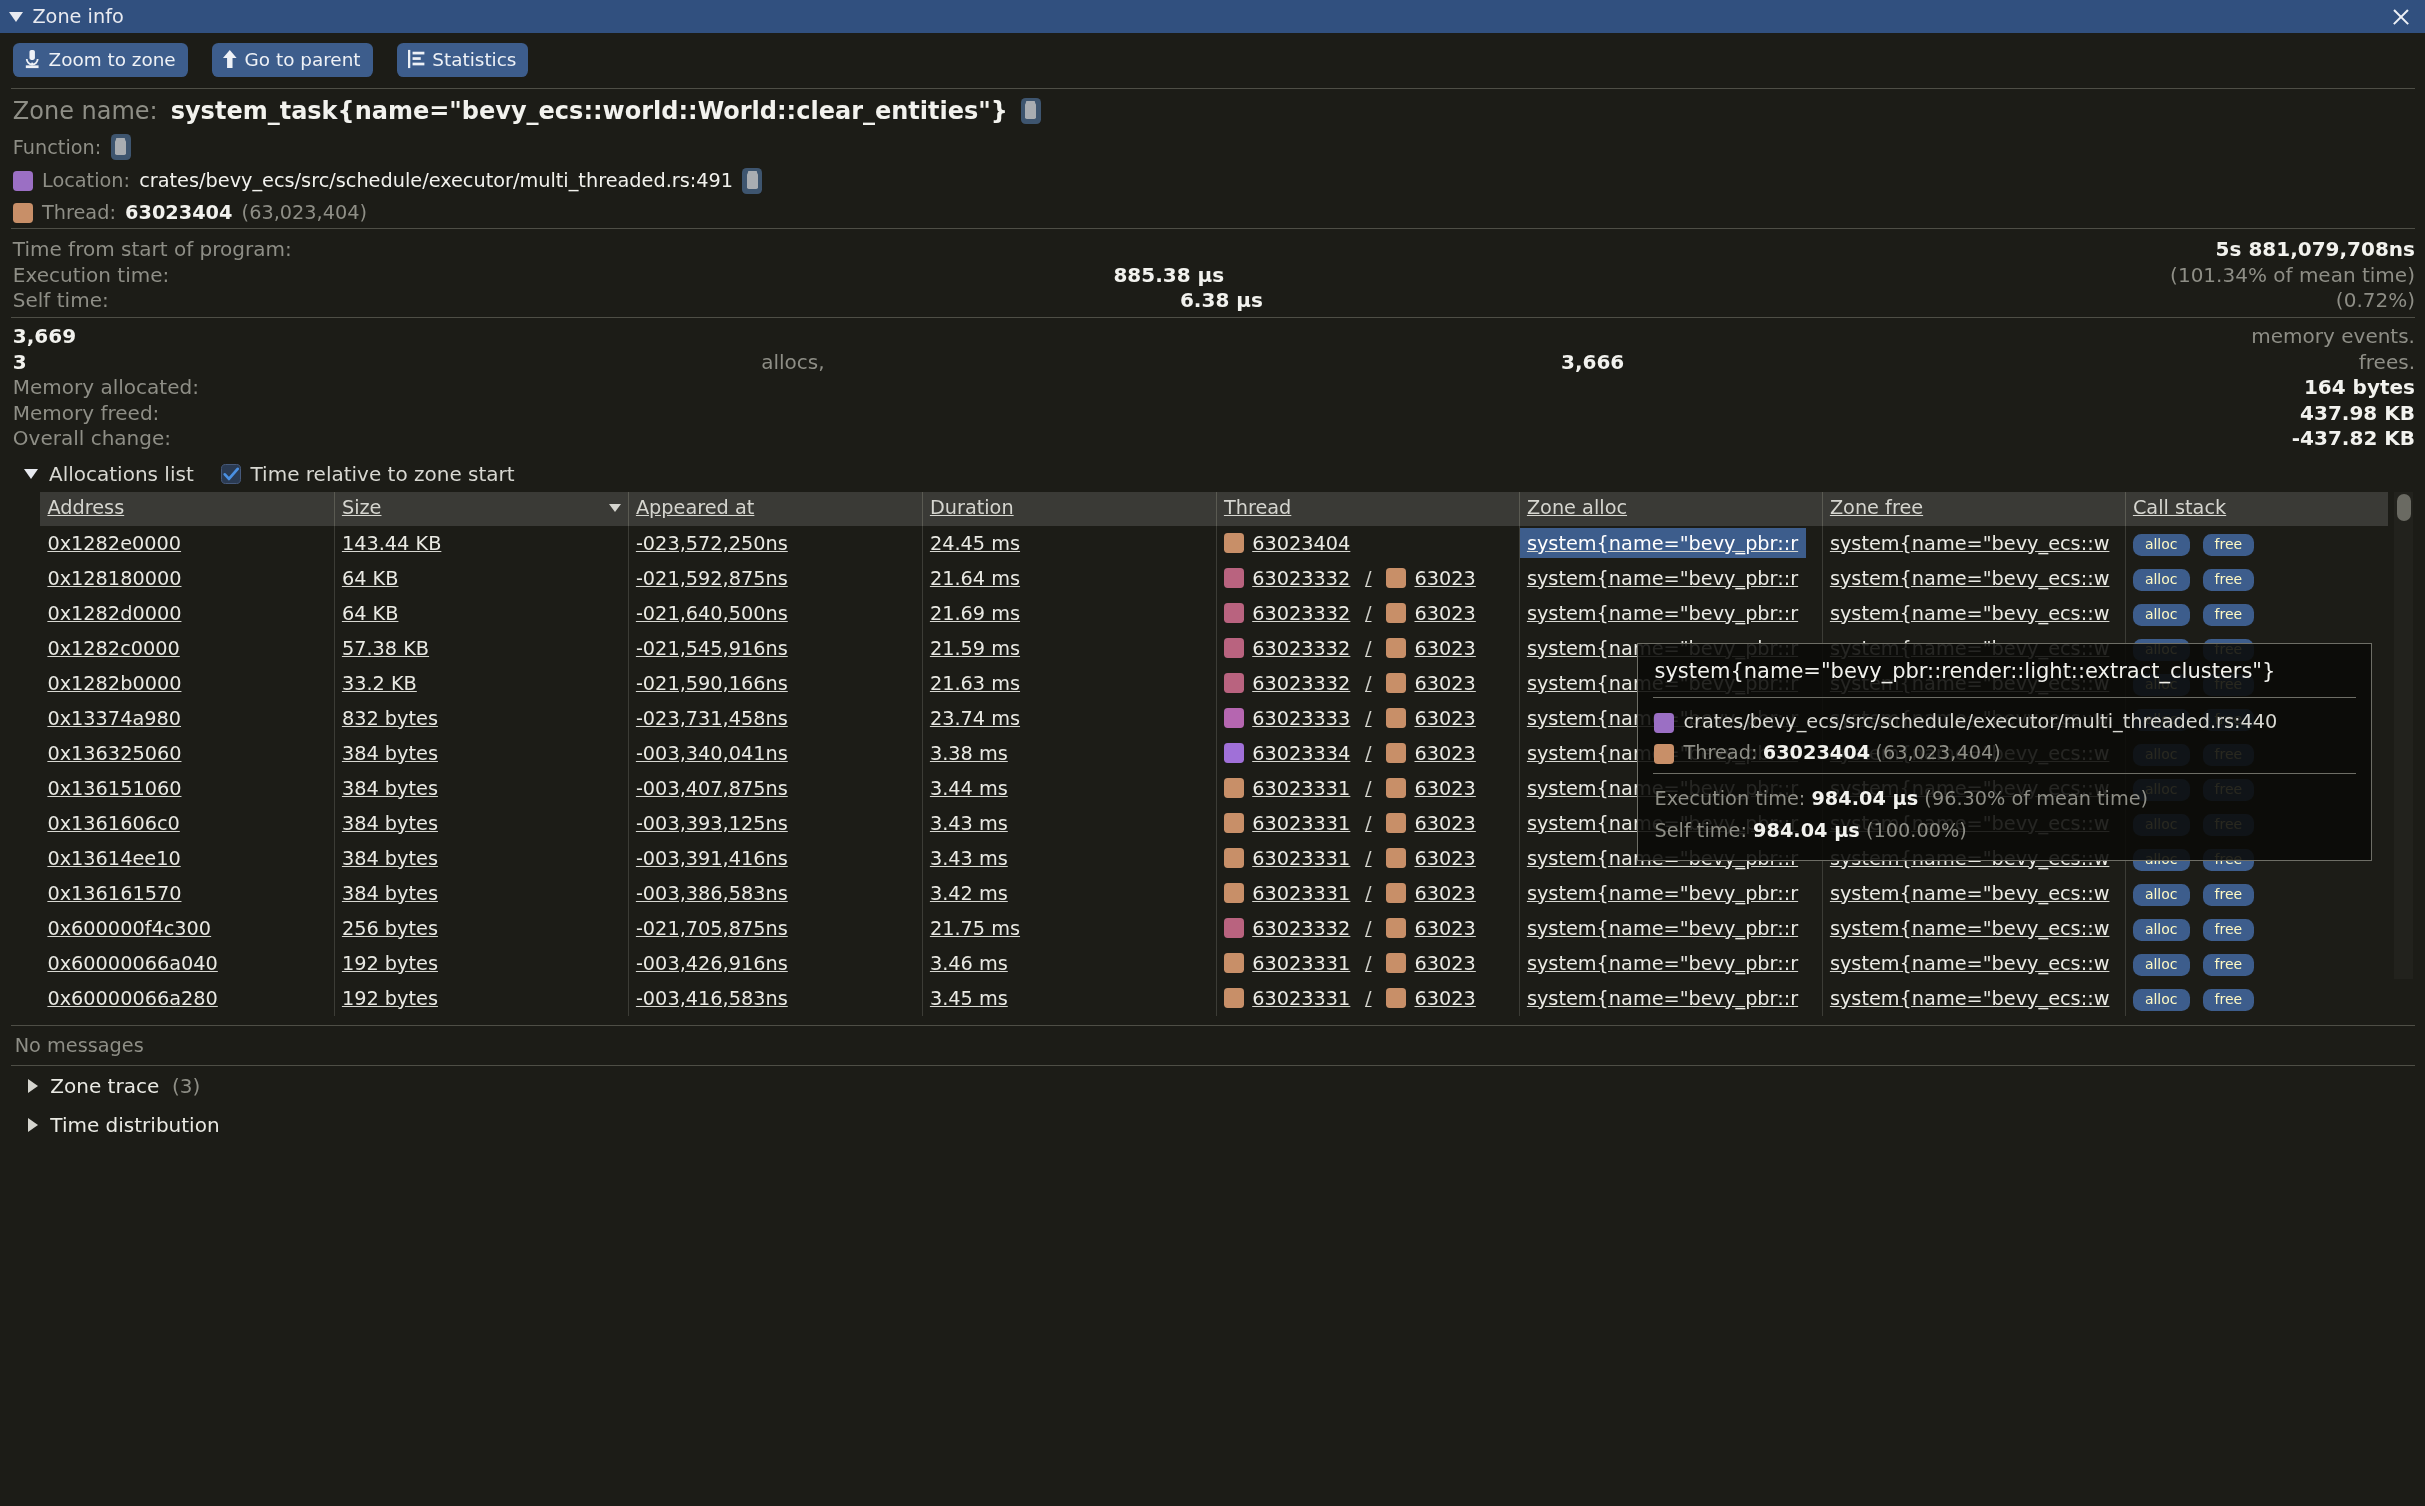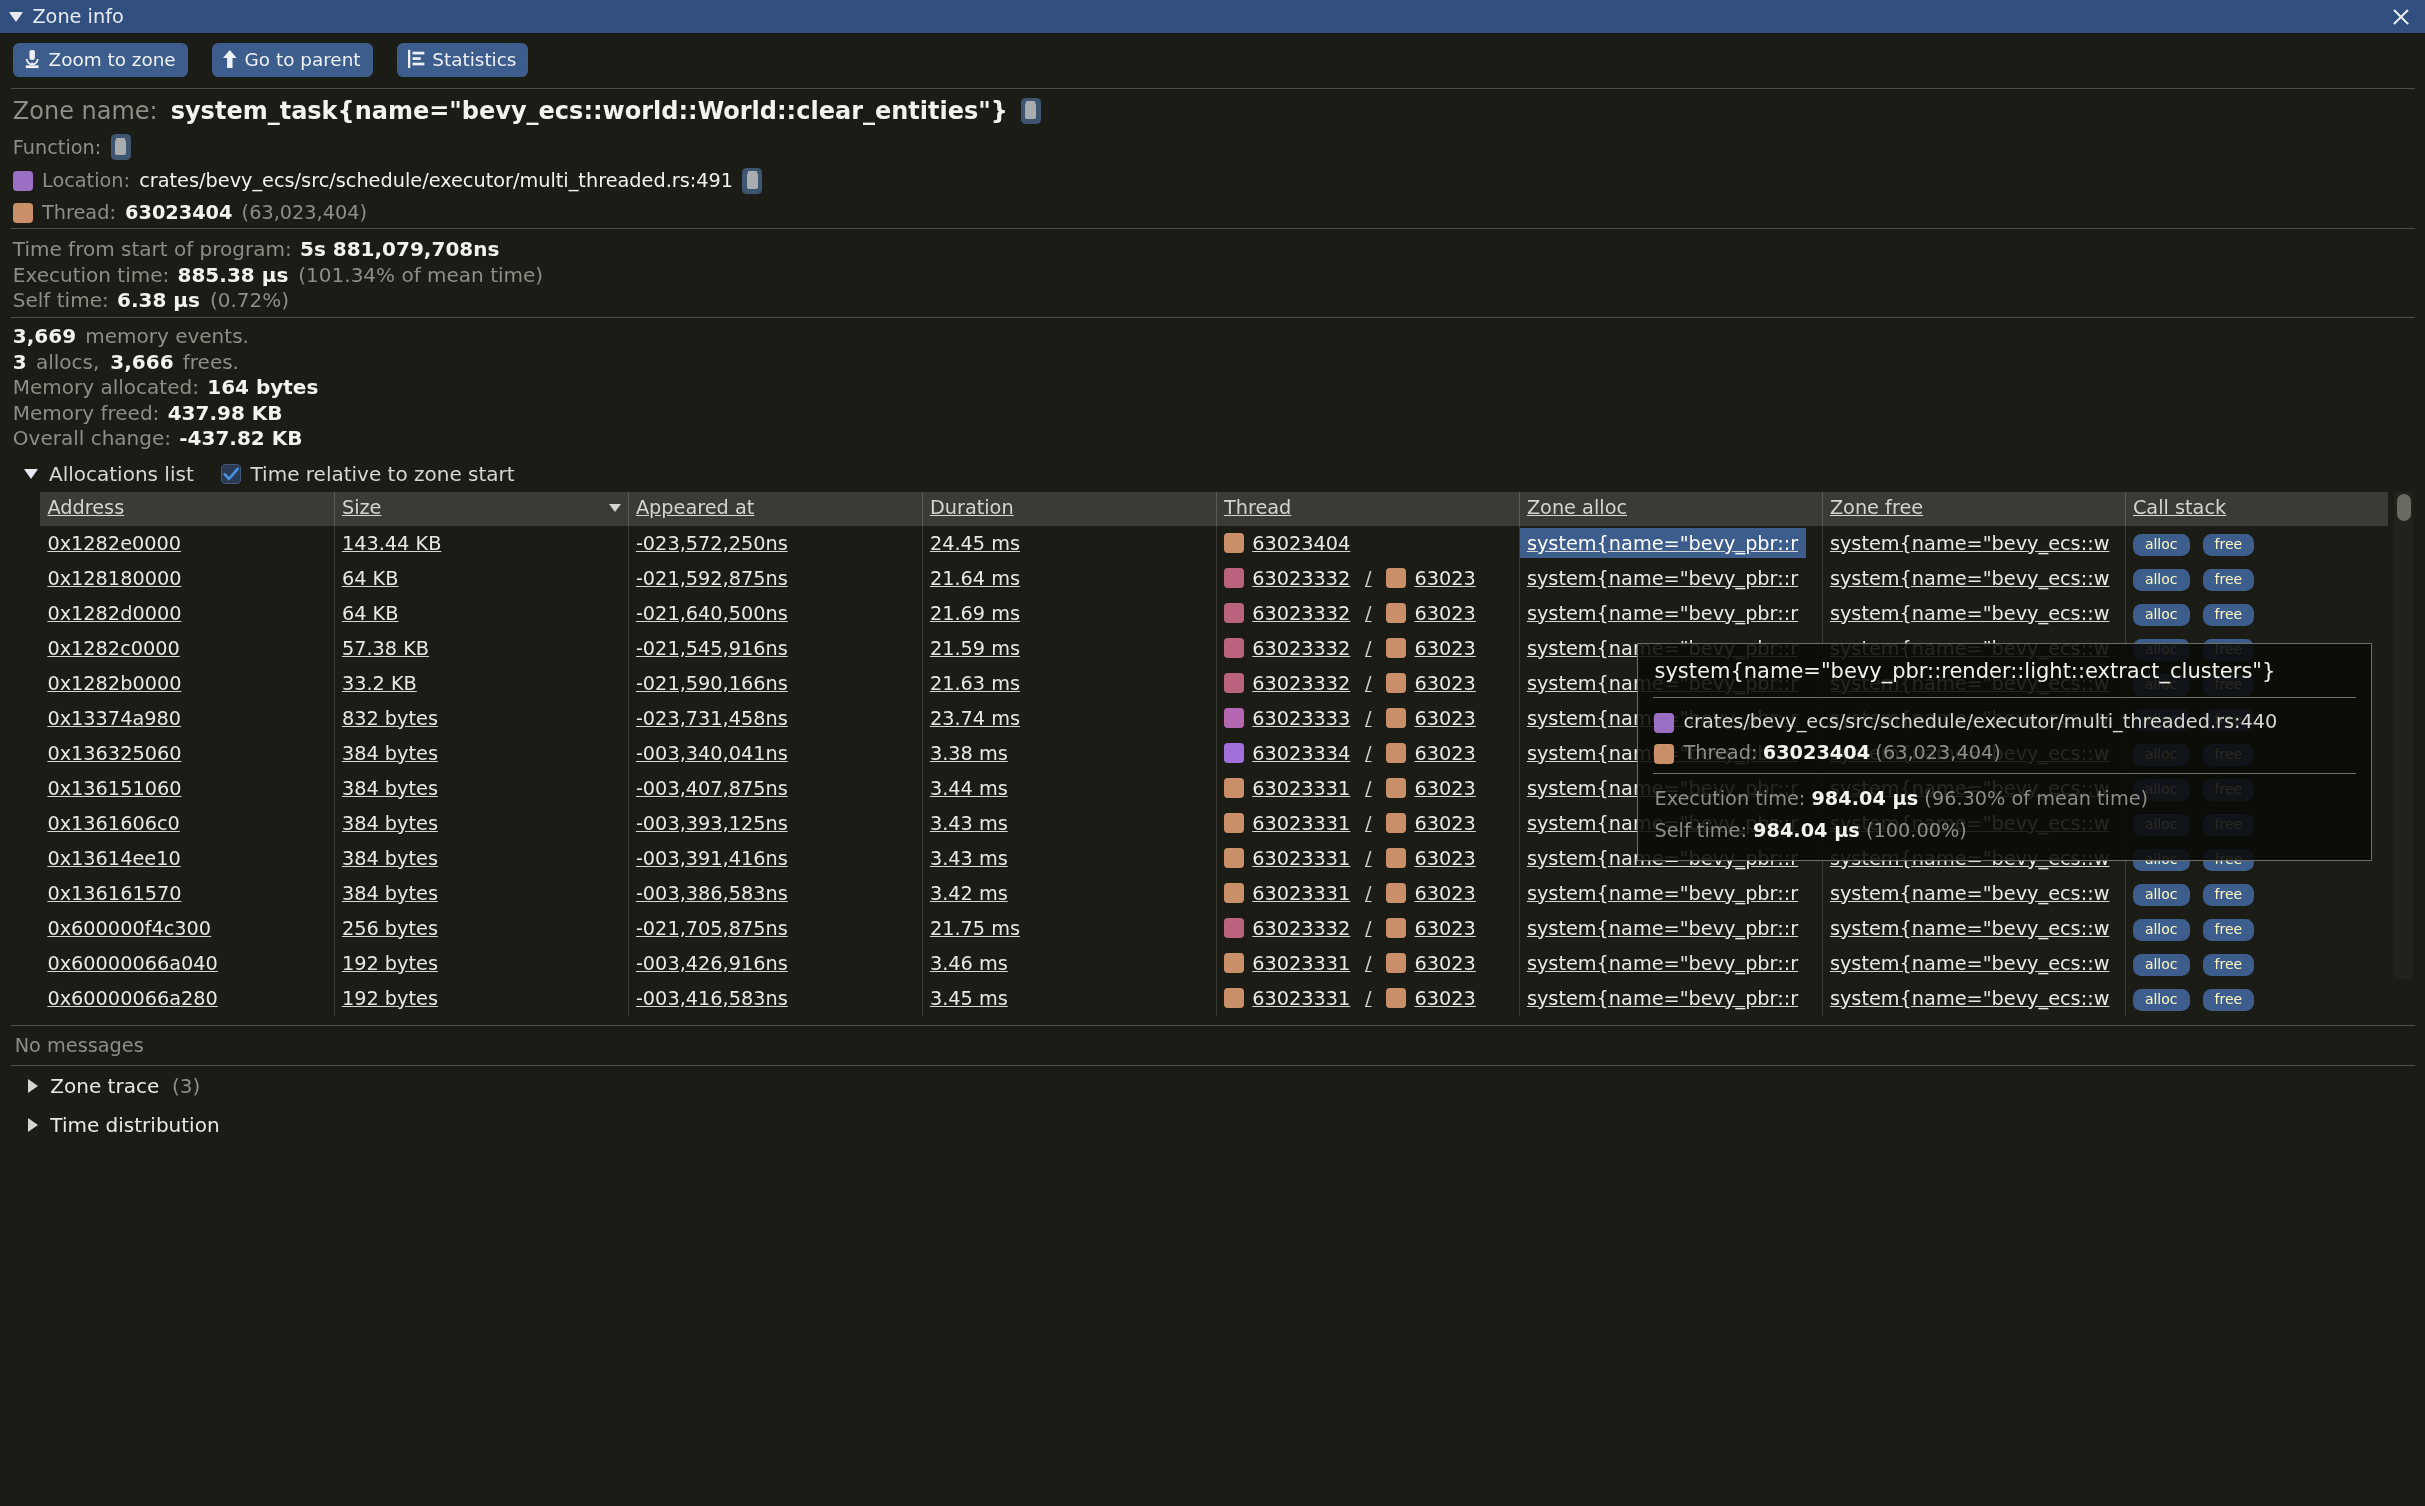--- a/index.html
+++ b/index.html
@@ -54,21 +54,21 @@
     background: #3d5d8c; border: none; border-radius: 6.4px;
     color: #eef1f6; font-size: 18.4px;
     padding: 5.5px 12px 7.4px 10px;
     display: flex; align-items: center; gap: 7.4px;
     font-family: inherit; cursor: pointer;
   }
   .tbtn svg { display: block; }
 
   hr.sep { border: none; border-top: 0.9px solid #4e4e46; margin: 0; }
 
-  .row { display: flex; align-items: center; font-size: 20px; line-height: 1.0; }
+  .row { display: flex; align-items: center; font-size: 20px; line-height: 1.0; justify-content: space-between; }
   .lbl  { color: #8e8e86; }
   .val  { color: #f2f2ee; font-weight: bold; }
   .valn { color: #f2f2ee; }
   .dim  { color: #8e8e86; }
 
   .zname { padding: 8.3px 0 5.5px 1.8px; font-size: 24px; display:flex; align-items:center; gap: 13px;}
   .zname .lbl { font-size: 24px; }
   .zname .val { font-size: 24px; }
 
   .sub { padding: 3.7px 0 3.7px 1.8px; display: flex; align-items: center; gap: 9.2px; }

